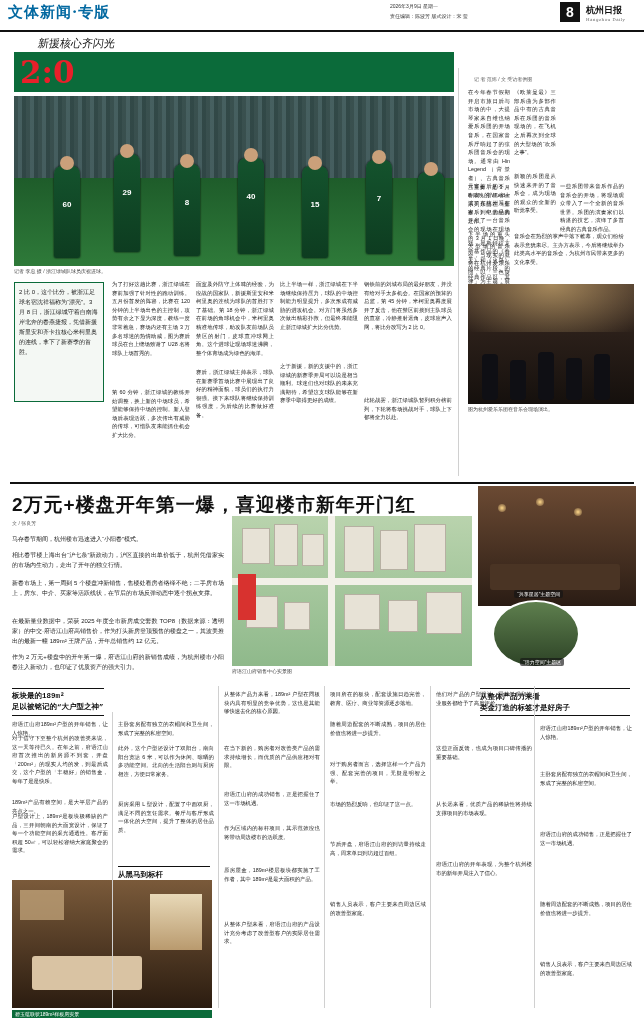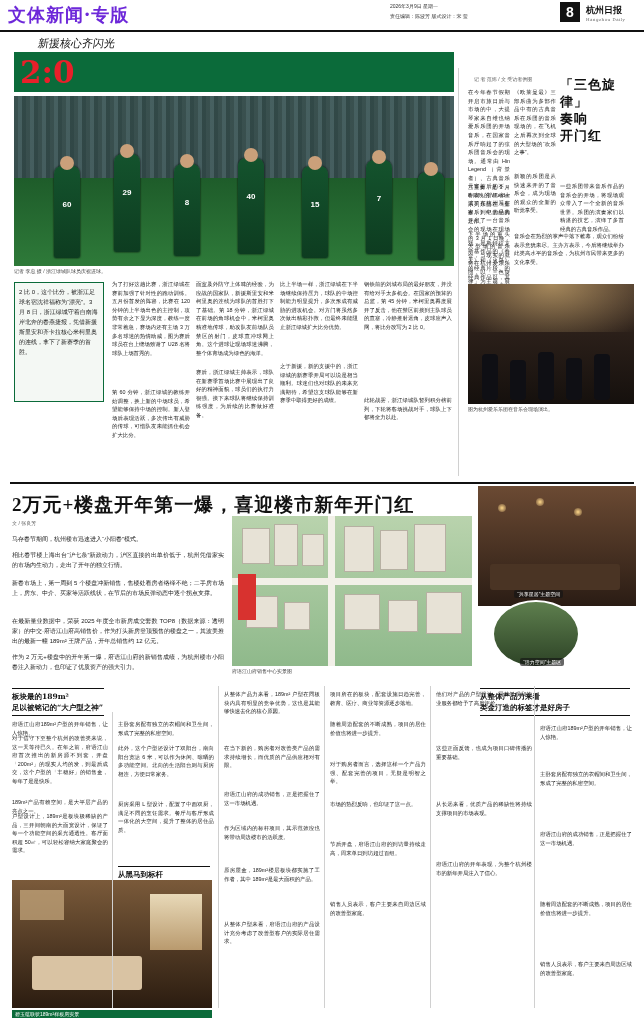--- a/index.html
+++ b/index.html
@@ -7,22 +7,22 @@
   .page{
     position:relative;width:644px;height:1024px;background:#ffffff;
     margin:0 auto;overflow:hidden;
   }
   
   .masthead{
     position:absolute;left:0;top:0;width:644px;height:30px;
     border-bottom:2px solid #111;
   }
   .mast-title{
-    position:absolute;left:8px;top:3px;font-size:18px;font-weight:bold;
-    letter-spacing:1px;color:#6d28d9;font-family:"DejaVu Serif",serif;
+    position:absolute;left:8px;top:3px;font-size:15px;font-weight:bold;
+    letter-spacing:1px;color:#0369a1;font-family:"DejaVu Serif",serif;
   }
   .mast-date{
     position:absolute;left:390px;top:3px;font-size:5px;color:#333;
   }
   .mast-editors{
     position:absolute;left:390px;top:13px;font-size:5px;color:#333;
   }
   .mast-pagenum{
     position:absolute;left:560px;top:2px;width:20px;height:20px;
     background:#111;color:#fff;font-size:14px;font-weight:bold;
@@ -87,21 +87,21 @@
   .rr-photo .stagelight{position:absolute;left:0;top:0;width:100%;height:40%;
     background:radial-gradient(ellipse at 50% 0%,rgba(255,214,140,.55),rgba(0,0,0,0));}
   .rr-photo .musician{position:absolute;bottom:4px;width:16px;height:40px;border-radius:4px;background:#0f0f14;}
   .rr-cap{position:absolute;left:468px;top:374px;width:166px;font-size:5px;color:#444;}
 
   .divider{position:absolute;left:10px;width:624px;height:2px;background:#111;}
 
   
   .sec-bottom-title{
     position:absolute;left:12px;top:492px;font-size:19px;font-weight:bold;
-    color:#111;font-family:Liberation Serif, serif;letter-spacing:1px;
+    color:#111;font-family:Liberation Sans, sans-serif;letter-spacing:1px;
   }
   .bt-byline{position:absolute;left:12px;top:520px;font-size:5px;color:#555;}
   .map-photo{
     position:absolute;left:232px;top:516px;width:240px;height:150px;
     background:linear-gradient(#b9d3ad,#8fb98b);overflow:hidden;
   }
   .map-photo .blk{position:absolute;background:#e7e2d6;border:1px solid #b6b0a2;}
   .map-photo .road{position:absolute;background:#f2f0e8;}
   .map-cap{position:absolute;left:232px;top:668px;width:240px;font-size:5px;color:#444;}
   .room-photo{
@@ -197,23 +197,20 @@
     <div class="col" style="left:196px;top:248px;width:78px;">面室及外防守上体味的经验，为应战的国家队，新援斯里安和米柯里奥的连线为球队的首胜打下了基础。第 18 分钟，浙江绿城在前场的角球机会中，米柯里奥精准地传球，助攻队友前场队员禁区的射门，皮球直冲球网上角。这个进球让现场球迷沸腾，整个体育场成为绿色的海洋。</div>
     <div class="col" style="left:280px;top:248px;width:78px;">比上半场一样，浙江绿城在下半场继续保持压力，球队的中场控制能力明显提升，多次形成有威胁的进攻机会。对方门将虽然多次做出精彩扑救，但最终未能阻止浙江绿城扩大比分优势。</div>
     <div class="col" style="left:364px;top:248px;width:88px;">钢铁前的刘城布局的最好朋友，并没有给对手太多机会。在国家的预算的总监，第 45 分钟，米柯里奥再度展开了反击，他在禁区前接到主队球员的直塞，冷静推射远角，皮球应声入网，将比分改写为 2 比 0。</div>
     <div class="col" style="left:112px;top:356px;width:78px;">第 60 分钟，浙江绿城的教练开始调整，换上新的中场球员，希望能够保持中场的控制。新人登场后表现活跃，多次传出有威胁的传球，可惜队友未能抓住机会扩大比分。</div>
     <div class="col" style="left:196px;top:336px;width:78px;">赛后，浙江绿城主帅表示，球队在新赛季首场比赛中展现出了良好的精神面貌，球员们的执行力很强。接下来球队将继续保持训练强度，为后续的比赛做好准备。</div>
     <div class="col" style="left:280px;top:330px;width:78px;">之于新援，新的支援中的，浙江绿城的新赛季开局可以说是相当顺利。球迷们也对球队的未来充满期待，希望这支球队能够在新赛季中取得更好的成绩。</div>
     <div class="col" style="left:364px;top:364px;width:88px;">此轮战罢，浙江绿城队暂列积分榜前列，下轮将客场挑战对手，球队上下都将全力以赴。</div>
 
     <div class="vline" style="left:458px;top:36px;height:408px;"></div>
 
-    <div class="rr-title" style="white-space:pre-line;">「三色旋律」
-奏响
-开门红</div>
 
     <div class="col" style="left:468px;top:56px;width:42px;">在今年春节假期开启市旅日后与市场的中，大提琴家来自维也纳爱乐乐团的开场音乐，在国家音乐厅响起了的弦乐团音乐会的现场。通常由 Hin Legend（背景者）、古典音乐三重奏，是 3 月 8 日晚的 Wunder 系列乐团在《新春乐》中的经典之作。</div>
     <div class="col" style="left:514px;top:56px;width:42px;">《欧莱曼最》三部乐曲为多部作品中有的古典音乐在乐团的音乐现场的，在飞机之后再次到全球的大型场的“欢乐之事”。</div>
     <div class="col" style="left:468px;top:150px;width:42px;">元宵前后的不，春夜，浙江省上演了在杭州系在家，到纪念品的开启了一台音乐会的现场在现场的 3 月 1 日晚，大型场的音乐会，当现实的就将在杭州爱乐乐团，以「三色旋律」为主题，展开了「新春的」的古典音乐会。</div>
     <div class="col" style="left:514px;top:140px;width:42px;">新颖的乐团是从快速来开的了音乐会，成为现场的观众的全新的听觉享受。</div>
     <div class="col" style="left:560px;top:150px;width:64px;">一些乐团带来音乐作品的音乐会的开场，将现场观众带入了一个全新的音乐世界。乐团的演奏家们以精湛的技艺，演绎了多首经典的古典音乐作品。</div>
     <div class="col" style="left:468px;top:198px;width:42px;">下半场的重头戏，是斯特拉文斯基作品的《春天》和《火鸟》的经典片段。的经典作品以，其丰富的音乐语言和独特的节奏感，让现场观众领略到了古典音乐的无穷魅力。</div>
     <div class="col" style="left:514px;top:200px;width:110px;">音乐会在热烈的掌声中落下帷幕，观众们纷纷表示意犹未尽。主办方表示，今后将继续举办此类高水平的音乐会，为杭州市民带来更多的文化享受。</div>
 
     <div class="rr-photo">
@@ -260,21 +257,21 @@
     <div class="room-photo">
       <div class="lamp" style="left:20px;top:18px;"></div>
       <div class="lamp" style="left:58px;top:12px;"></div>
       <div class="lamp" style="left:96px;top:22px;"></div>
       <div style="position:absolute;left:12px;bottom:16px;width:130px;height:26px;background:#4a3424;border-radius:3px;"></div>
     </div>
     <div class="round-photo"></div>
     <div class="pill" style="left:514px;top:590px;">“兴享星居”主题空间</div>
     <div class="pill" style="left:520px;top:658px;">“活力空间”主题区</div>
 
-    <div class="sub-head" style="left:12px;top:688px;width:92px;white-space:pre-line;border-top:1px solid #111;border-bottom:1px solid #111;padding:2px 0;">板块最的189m²
+    <div class="sub-head" style="left:12px;top:688px;width:92px;white-space:pre-line;border-top:1px solid #111;border-bottom:1px solid #111;padding:2px 0;font-family:Liberation Mono, monospace;">板块最的189m²
 足以被铭记的“大户型之神”</div>
     <div class="sub-head" style="left:118px;top:866px;width:92px;white-space:pre-line;border-top:1px solid #111;border-bottom:1px solid #111;padding:2px 0;">从黑马到标杆
 屋开屋爆的2万元级楼盘天花板</div>
     <div class="sub-head" style="left:480px;top:688px;width:150px;white-space:pre-line;border-top:1px solid #111;border-bottom:1px solid #111;padding:2px 0;">从整体产品力来看
 类金汀造的标签才是好房子</div>
 
     <div class="col" style="left:12px;top:720px;width:96px;">府语江山府189m²户型的开年销售，让人惊艳。</div>
     <div class="col" style="left:12px;top:734px;width:96px;">对于信守下至整个杭州的改善类来说，这一天等待已久。在年之前，府语江山府首次推出的新房源不到套，开盘「200m²」的现实人均的发，到最后成交，这个户型的「丰稳好」的销售金，每年了是是快乐。</div>
     <div class="col" style="left:12px;top:798px;width:96px;">189m²产品有赖空间，是大平层产品的亮点之一。</div>
     <div class="col" style="left:12px;top:812px;width:96px;">户型设计上，189m²是板块极稀缺的产品，三开间朝南的大面宽设计，保证了每一个功能空间的采光通透性。客厅面积超 50㎡，可以轻松容纳大家庭聚会的需求。</div>

